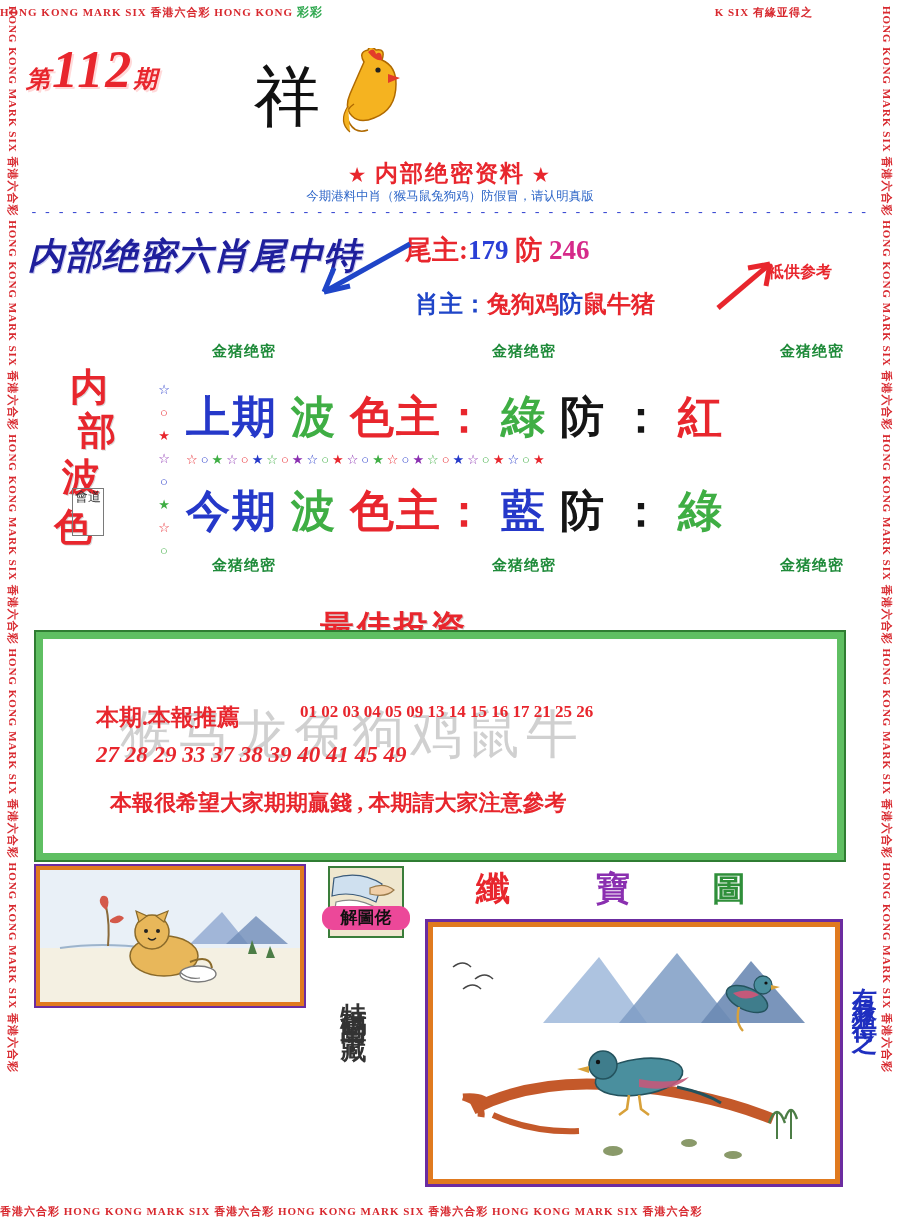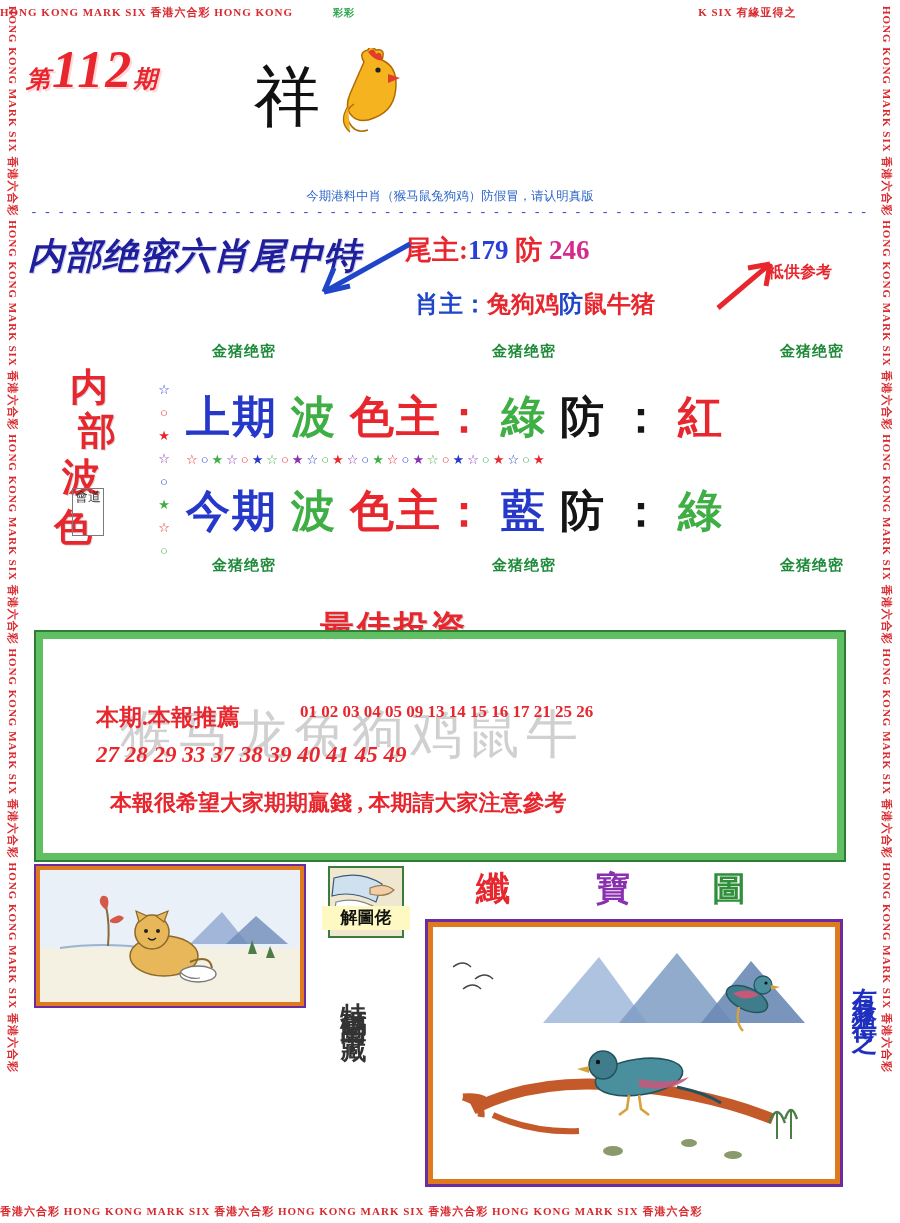--- a/index.html
+++ b/index.html
@@ -56,22 +56,21 @@
     left: 20px;
     top: 6px;
   }
   .band-right .vert-text {
     transform: rotate(90deg);
     left: 20px;
     top: 6px;
   }
   .tiny-green {
     color: #2fa84f;
-    font-size: 10px;
-    margin-left: 36px;
+    font-size: 12px;
   }
 
   
   .issue {
     position: absolute;
     left: 26px;
     top: 40px;
     width: 230px;
     height: 70px;
     color: #e8262d;
@@ -365,27 +364,28 @@
     background: #efe7cf;
     box-sizing: border-box;
     overflow: hidden;
   }
   .jietu-label {
     position: absolute;
     left: 322px;
     top: 906px;
     width: 88px;
     height: 24px;
-    background: #fef9c3;
+    background: #ec4899;
     color: #111;
     font-size: 17px;
     font-weight: bold;
     text-align: center;
     line-height: 24px;
     font-family: "Liberation Serif", serif;
+    border-radius: 11px;
   }
   .vert-label {
     position: absolute;
     font-family: "Liberation Serif", serif;
     font-weight: bold;
     writing-mode: vertical-rl;
     text-orientation: upright;
   }
   .tema-vert {
     left: 336px;
@@ -444,20 +444,25 @@
     <svg class="rooster" viewBox="0 0 78 86">
       <path d="M40 14 q-6 -10 4 -12 q2 -6 8 0 q10 -2 6 10 q14 6 14 24 q0 26 -22 34 q-14 6 -22 -2 q-8 -8 -2 -22 q6 -14 14 -32z" fill="#f5b320" stroke="#b06a00" stroke-width="1.5"></path>
       <path d="M44 4 q6 -6 8 2 q6 -4 6 6 q-6 2 -14 -8z" fill="#e23c2a"></path>
       <circle cx="54" cy="22" r="2.6" fill="#222"></circle>
       <path d="M64 26 l12 4 l-12 5z" fill="#e23c2a"></path>
       <path d="M30 56 q-12 8 -4 20 q6 10 18 6" fill="none" stroke="#b06a00" stroke-width="1.5"></path>
       <path d="M24 58 q-10 16 2 26" fill="#f5b320" stroke="#b06a00" stroke-width="1.2"></path>
     </svg>
   </div>
 
+  <div class="title-secret">
+    <span class="star">★</span>
+    <span>内部绝密资料</span>
+    <span class="star">★</span>
+  </div>
   <div class="subnote">今期港料中肖（猴马鼠兔狗鸡）防假冒，请认明真版</div>
   <div class="dashline">- - - - - - - - - - - - - - - - - - - - - - - - - - - - - - - - - - - - - - - - - - - - - - - - - - - - - - - - - - - - - - - - - - - - - - - - - - - - - - - - - - -</div>
 
   <div class="bigslogan">内部绝密六肖尾中特</div>
 
   <div class="tail-line">
     <span class="lbl">尾主</span><span class="lbl">:</span><span class="n1">179</span>
     <span class="fang">防</span>
     <span class="n2">246</span>
   </div>

